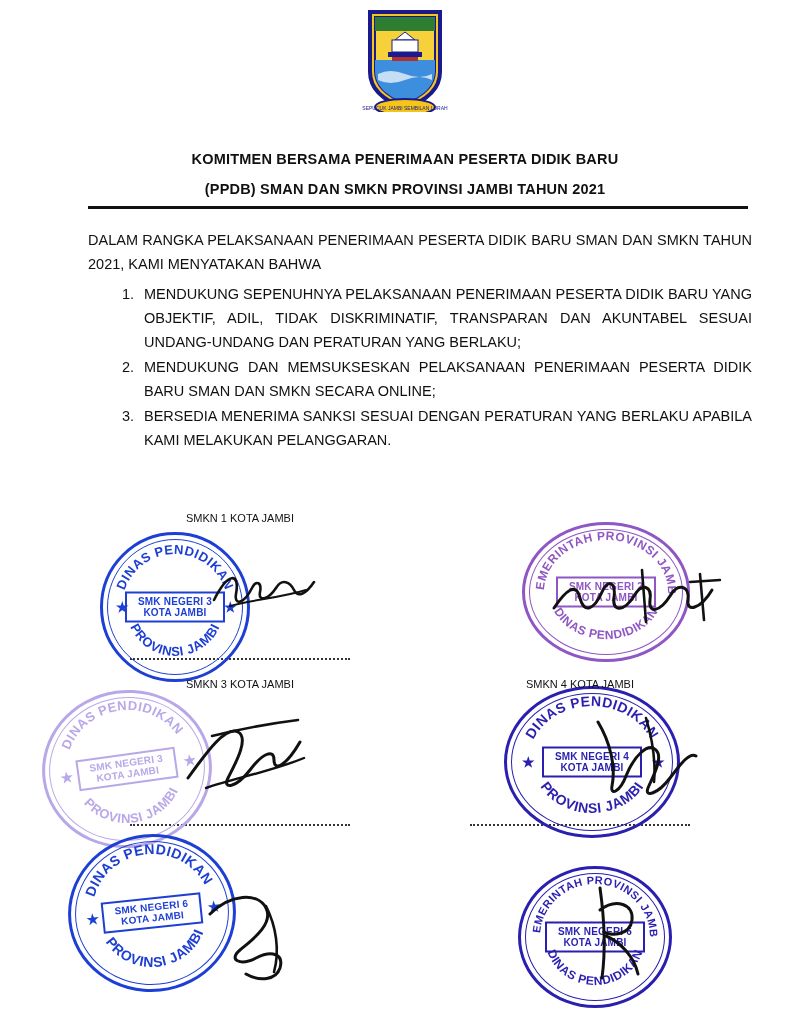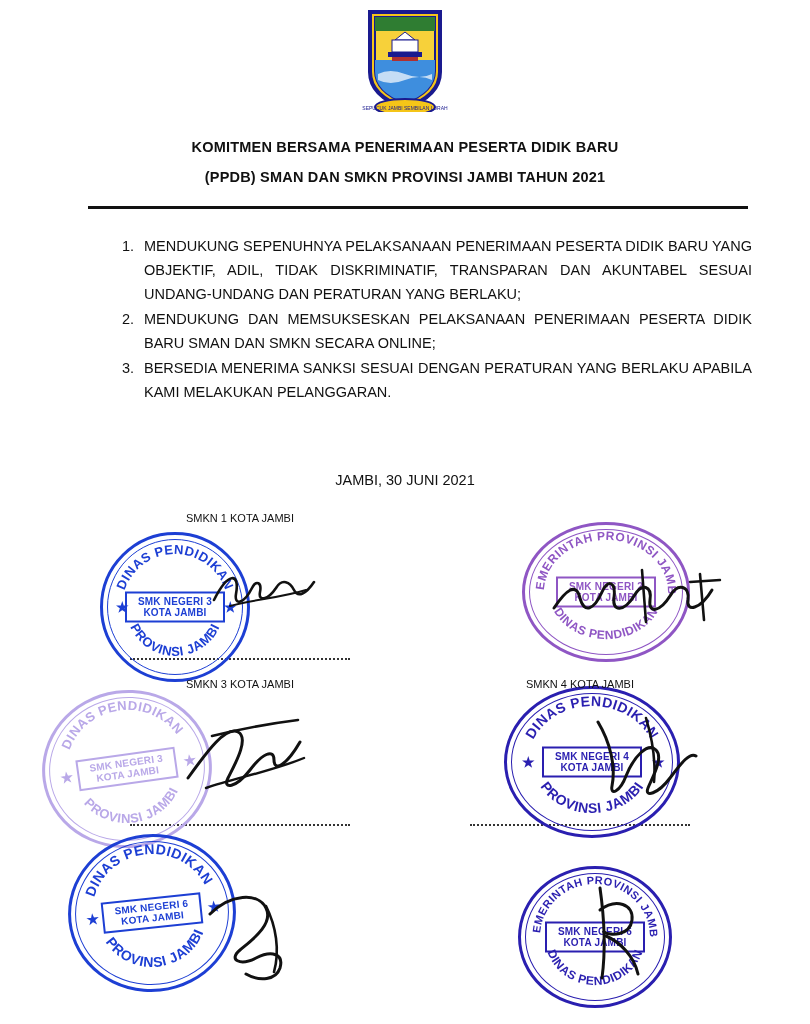--- a/index.html
+++ b/index.html
@@ -33,21 +33,21 @@
   .crest {
     width: 86px;
     height: 104px;
     position: relative;
   }
   .crest svg { display: block; }
 
   
   .title-block {
     position: absolute;
-    top: 132px;
+    top: 144px;
     left: 0;
     width: 810px;
     text-align: center;
   }
   .title-line {
     font-size: 14.5px;
     font-weight: bold;
     letter-spacing: 0.2px;
     line-height: 30px;
     color: #111;
@@ -215,28 +215,28 @@
     </div>
   </div>
 
   <div class="title-block">
     <div class="title-line">KOMITMEN BERSAMA PENERIMAAN PESERTA DIDIK BARU</div>
     <div class="title-line">(PPDB) SMAN DAN SMKN PROVINSI JAMBI TAHUN 2021</div>
   </div>
   <div class="rule"></div>
 
   <div class="body-block">
+    <div class="intro">DALAM RANGKA PELAKSANAAN PENERIMAAN PESERTA DIDIK BARU SMAN DAN SMKN TAHUN 2021, KAMI MENYATAKAN BAHWA</div>
     <ol class="points">
       <li>MENDUKUNG SEPENUHNYA PELAKSANAAN PENERIMAAN PESERTA DIDIK BARU YANG OBJEKTIF, ADIL, TIDAK DISKRIMINATIF, TRANSPARAN DAN AKUNTABEL SESUAI UNDANG-UNDANG DAN PERATURAN YANG BERLAKU;</li>
       <li>MENDUKUNG DAN MEMSUKSESKAN PELAKSANAAN PENERIMAAN PESERTA DIDIK BARU SMAN DAN SMKN SECARA ONLINE;</li>
       <li>BERSEDIA MENERIMA SANKSI SESUAI DENGAN PERATURAN YANG BERLAKU APABILA KAMI MELAKUKAN PELANGGARAN.</li>
     </ol>
   </div>
 
-  <div class="date-line">JAMBI, 30 JUNI 2021</div>
 
   <div class="sign-grid">
 
     <div class="sign-row">
 
       <div class="sign-cell left">
         <div class="sign-name">SMKN 1 KOTA JAMBI</div>
         <div class="dotted"></div>
       </div>
 

